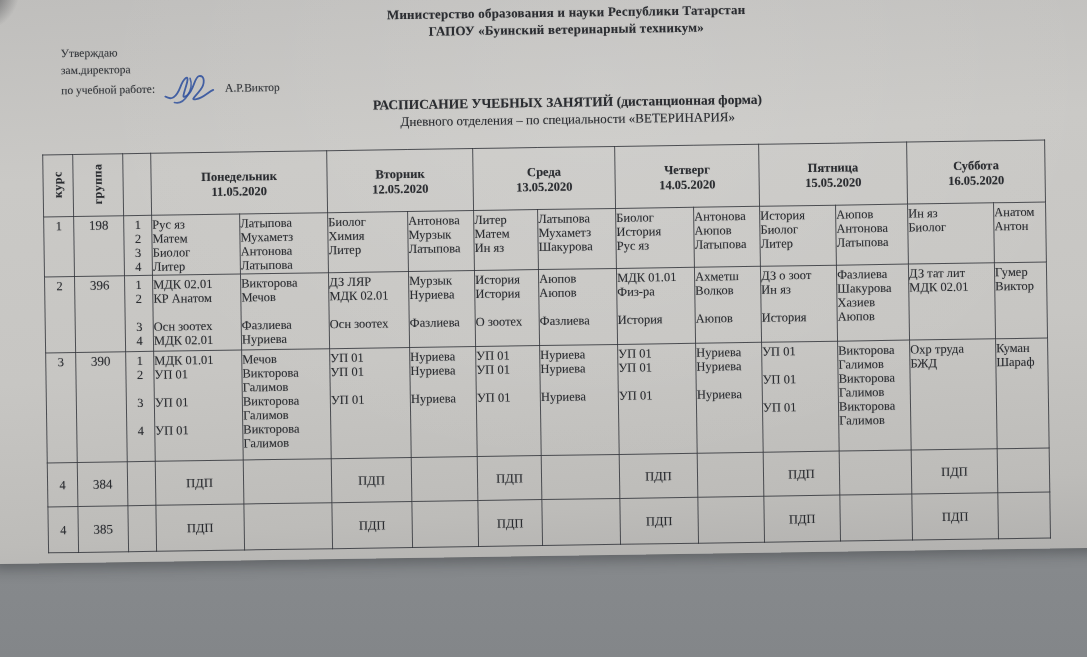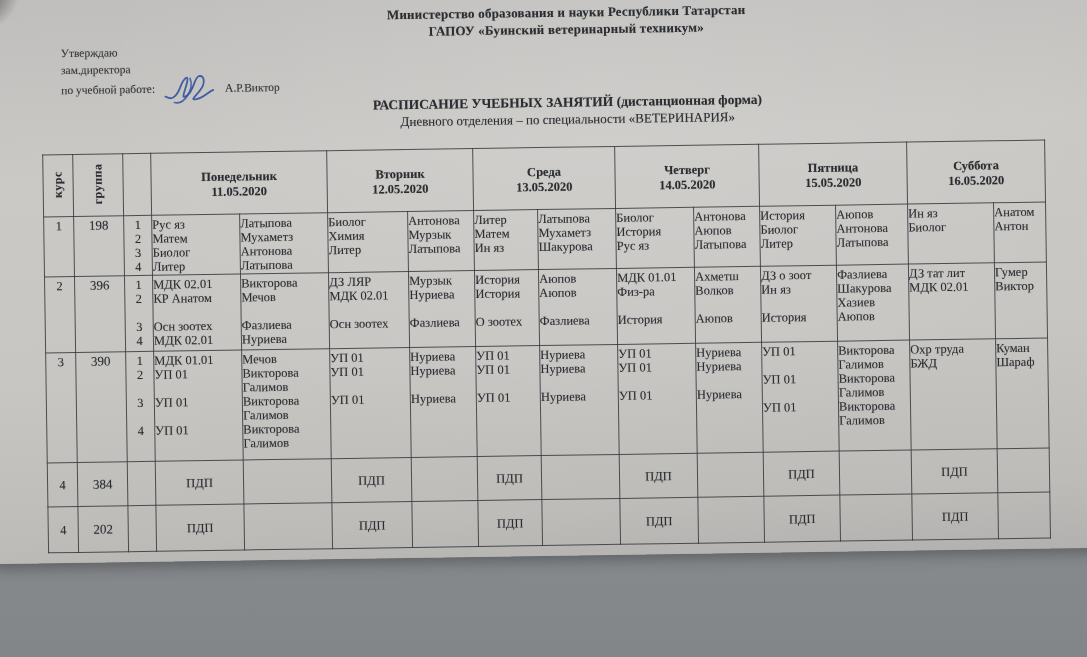--- a/index.html
+++ b/index.html
@@ -309,21 +309,21 @@
       <td class="c-sub">ПДП</td>
       <td class="c-tea"></td>
       <td class="c-sub">ПДП</td>
       <td class="c-tea"></td>
       <td class="c-sub">ПДП</td>
       <td class="c-tea"></td>
     </tr>
 
     <tr class="r4 pdp">
       <td class="c-course">4</td>
-      <td class="c-group">202</td>
+      <td class="c-group">385</td>
       <td class="c-nums"></td>
       <td class="c-sub">ПДП</td>
       <td class="c-tea"></td>
       <td class="c-sub">ПДП</td>
       <td class="c-tea"></td>
       <td class="c-sub">ПДП</td>
       <td class="c-tea"></td>
       <td class="c-sub">ПДП</td>
       <td class="c-tea"></td>
       <td class="c-sub">ПДП</td>

